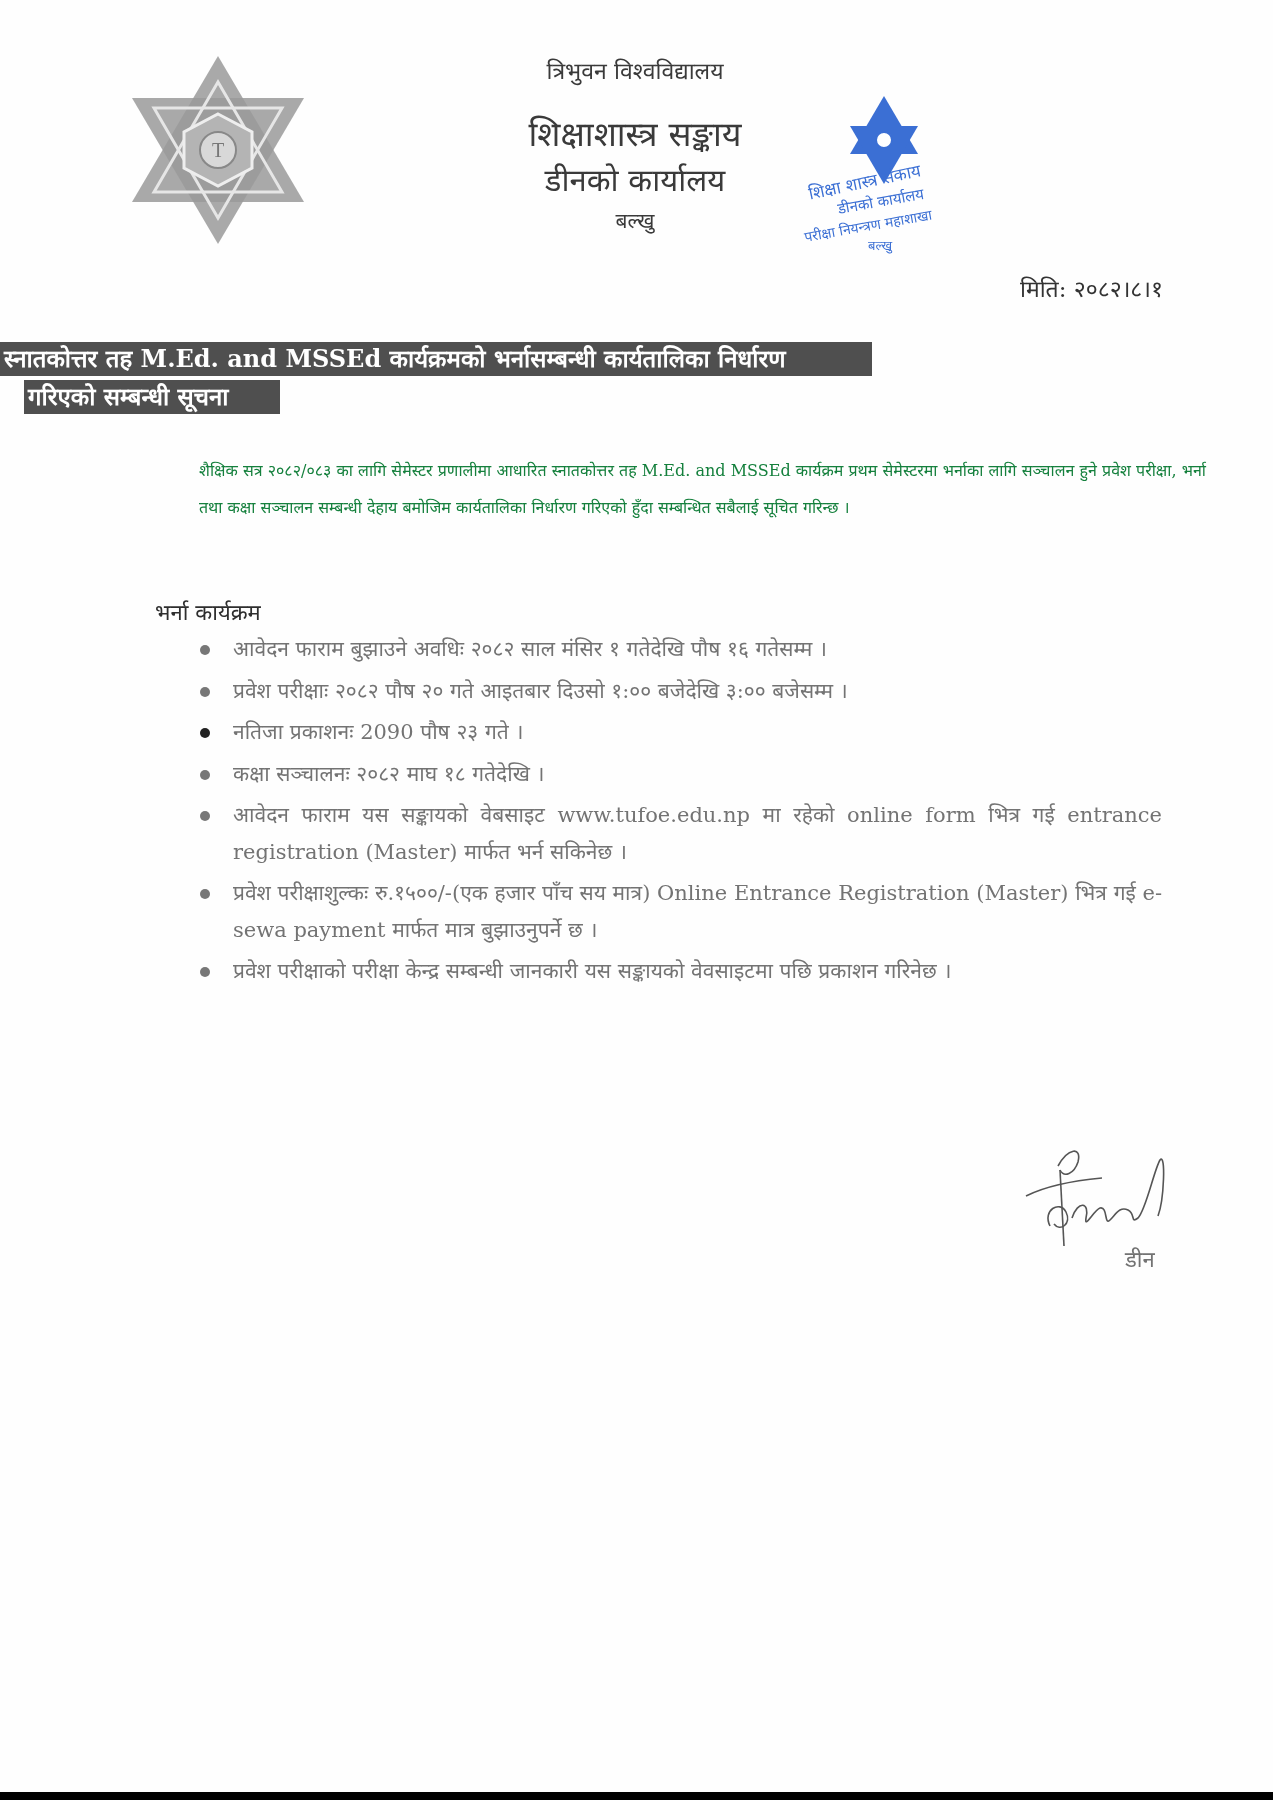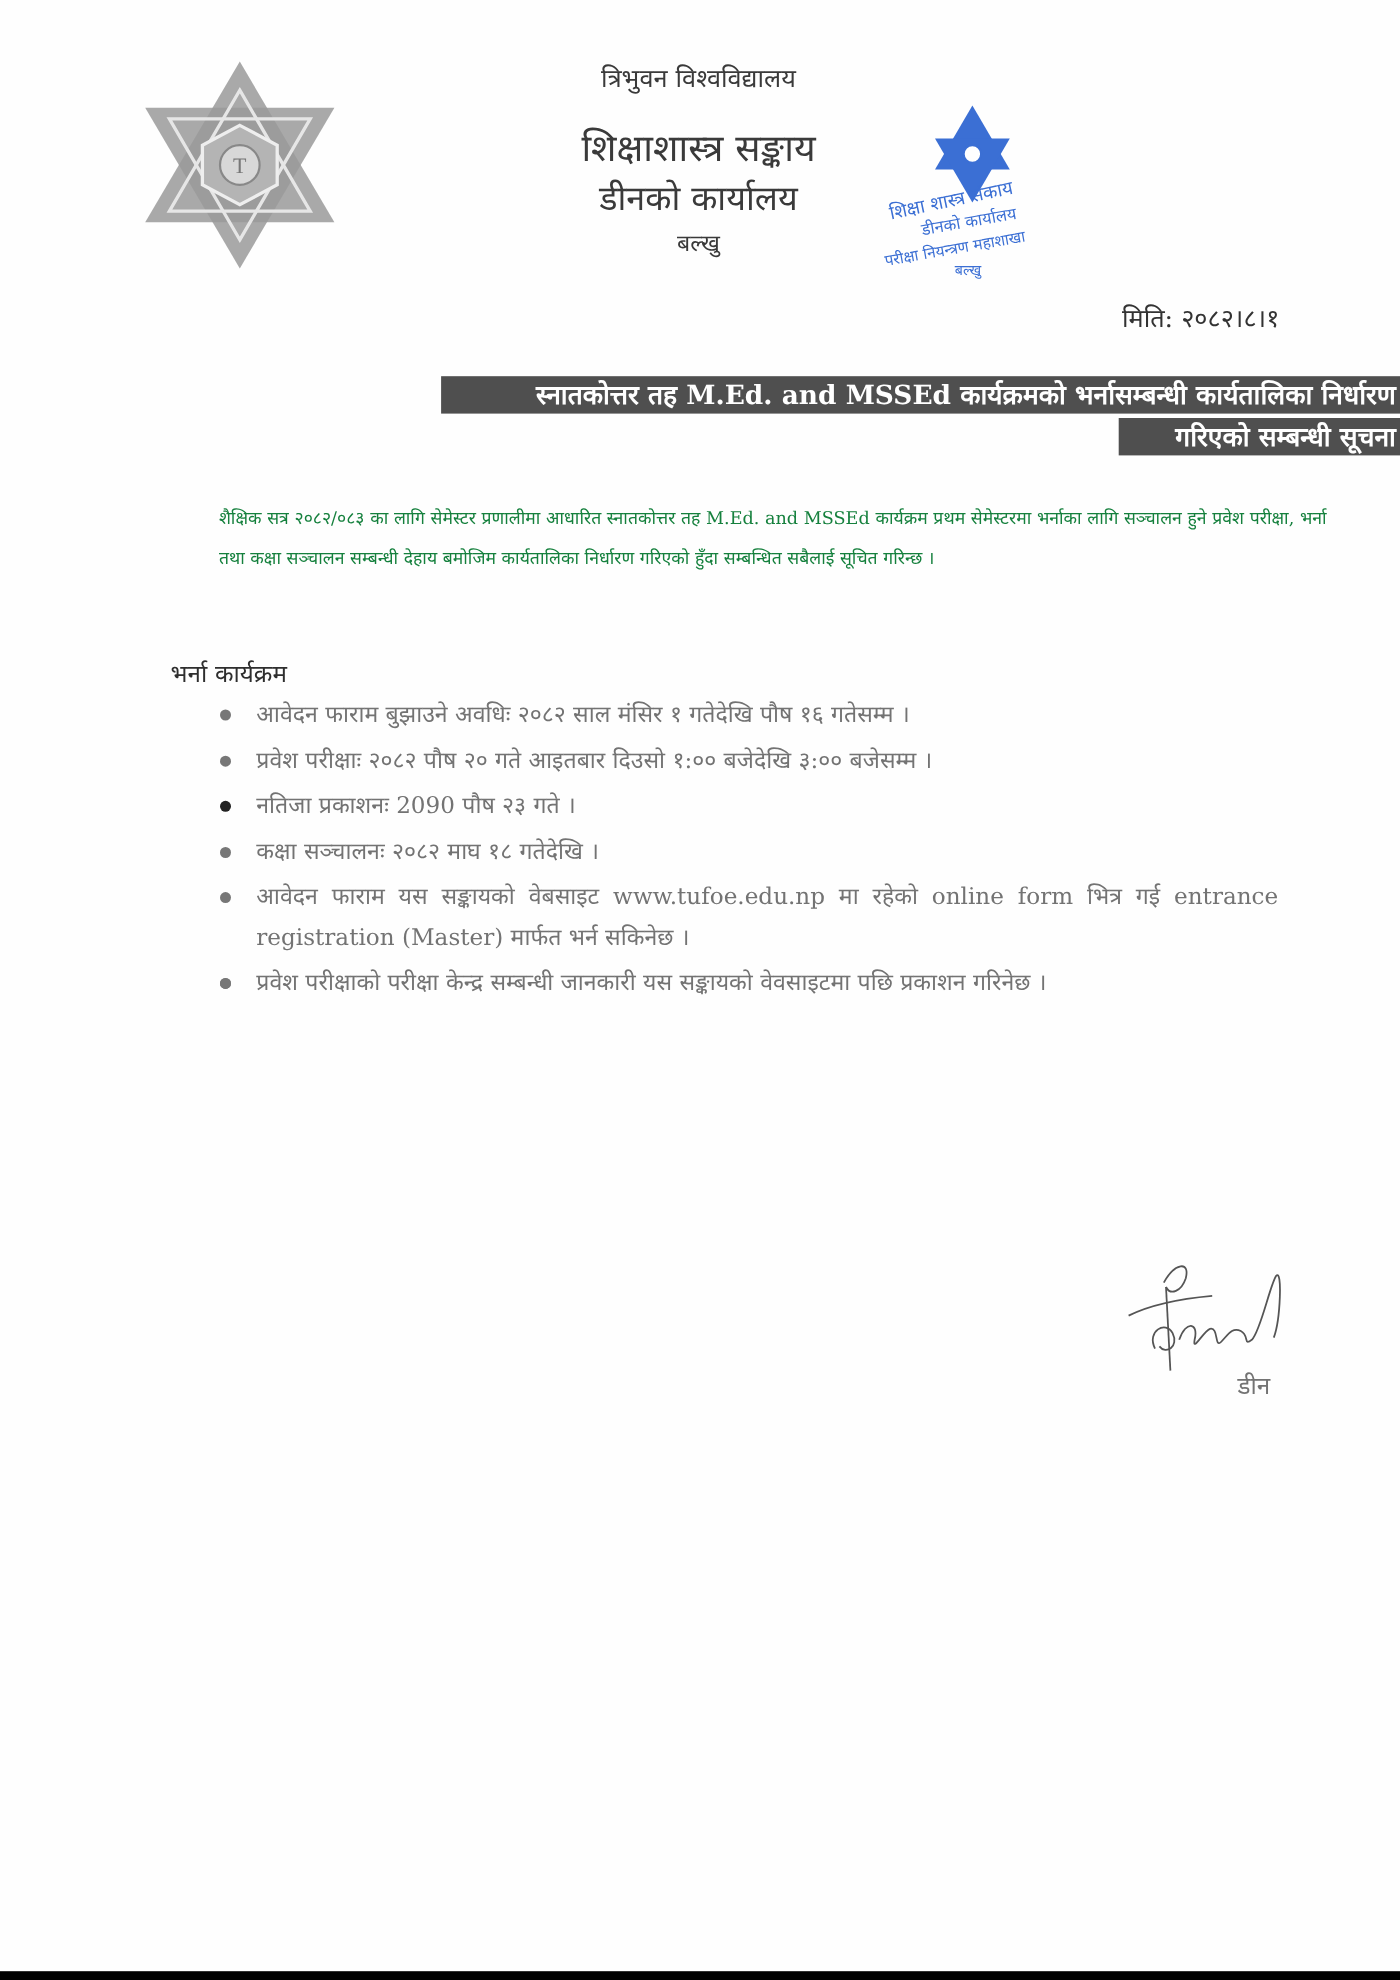--- a/index.html
+++ b/index.html
@@ -10,21 +10,21 @@
     }
     .abs { position: absolute; }
     .logo-left { left: 122px; top: 52px; width: 192px; height: 196px; }
     .logo-right { left: 800px; top: 92px; width: 180px; height: 180px; }
     .hdr { left: 470px; width: 330px; text-align: center; color: #3a3a3a; }
     .hdr-1 { top: 54px; font-size: 23px; }
     .hdr-2 { top: 110px; font-size: 34px; }
     .hdr-3 { top: 158px; font-size: 31px; }
     .hdr-4 { top: 206px; font-size: 21px; }
     .date { right: 110px; top: 272px; font-size: 23px; color: #333; }
-    .title-wrap { left: 0; width: 1273px; top: 342px; text-align: right; }
+    .title-wrap { left: 0; width: 1273px; top: 342px; text-align: left; }
     .title-line {
       display: inline-block; background: #4f4f4f; color: #fff;
       font-size: 24px; line-height: 34px; padding: 0 4px; font-weight: bold;
       white-space: nowrap;
     }
     .title-line.l1 { width: 864px; }
     .title-line.l2 { width: 248px; }
     .intro {
       left: 155px; top: 452px; width: 1007px; font-size: 16px; line-height: 37px;
       text-align: justify; color: #15803d; margin-left: 44px;
@@ -75,34 +75,34 @@
       <text x="4" y="136" font-size="14" transform="rotate(-10 84 136)">परीक्षा नियन्त्रण महाशाखा</text>
       <text x="68" y="158" font-size="13">बल्खु</text>
     </g>
   </svg>
 </div>
 
 <div class="abs date">मिति: २०८२।८।१</div>
 
 <div class="abs title-wrap">
   <div><span class="title-line l1">स्नातकोत्तर तह M.Ed. and MSSEd कार्यक्रमको भर्नासम्बन्धी कार्यतालिका निर्धारण</span></div>
-  <div style="margin-top:4px;"><span class="title-line l2">गरिएको सम्बन्धी सूचना</span></div>
+  <div style="margin-top:4px;margin-left:24px;"><span class="title-line l2">गरिएको सम्बन्धी सूचना</span></div>
 </div>
 
 <div class="abs intro">शैक्षिक सत्र २०८२/०८३ का लागि सेमेस्टर प्रणालीमा आधारित स्नातकोत्तर तह M.Ed. and MSSEd कार्यक्रम प्रथम सेमेस्टरमा भर्नाका लागि सञ्चालन हुने प्रवेश परीक्षा, भर्ना तथा कक्षा सञ्चालन सम्बन्धी देहाय बमोजिम कार्यतालिका निर्धारण गरिएको हुँदा सम्बन्धित सबैलाई सूचित गरिन्छ ।</div>
 
 <div class="abs section-h">भर्ना कार्यक्रम</div>
 
 <ul class="abs list">
   <li><span class="dot"></span><span>आवेदन फाराम बुझाउने अवधिः २०८२ साल मंसिर १ गतेदेखि पौष १६ गतेसम्म ।</span></li>
   <li><span class="dot"></span><span>प्रवेश परीक्षाः २०८२ पौष २० गते आइतबार दिउसो १:०० बजेदेखि ३:०० बजेसम्म ।</span></li>
   <li class="dark"><span class="dot"></span><span>नतिजा प्रकाशनः 2090 पौष २३ गते ।</span></li>
   <li><span class="dot"></span><span>कक्षा सञ्चालनः २०८२ माघ १८ गतेदेखि ।</span></li>
   <li><span class="dot"></span><span>आवेदन फाराम यस सङ्कायको वेबसाइट www.tufoe.edu.np मा रहेको online form भित्र गई entrance registration (Master) मार्फत भर्न सकिनेछ ।</span></li>
-  <li><span class="dot"></span></li>
+  <li><span class="dot"></span><span>प्रवेश परीक्षाशुल्कः रु.१५००/-(एक हजार पाँच सय मात्र) Online Entrance Registration (Master) भित्र गई e-sewa payment मार्फत मात्र बुझाउनुपर्ने छ ।</span></li>
   <li><span class="dot"></span><span>प्रवेश परीक्षाको परीक्षा केन्द्र सम्बन्धी जानकारी यस सङ्कायको वेवसाइटमा पछि प्रकाशन गरिनेछ ।</span></li>
 </ul>
 
 <div class="abs sig">
   <svg width="160" height="110" viewBox="0 0 160 110">
     <path d="M6,56 C30,44 60,40 82,38" stroke="#555" stroke-width="1.6" fill="none"></path>
     <path d="M38,26 C48,8 62,6 58,22 C54,34 44,38 40,30" stroke="#555" stroke-width="1.6" fill="none"></path>
     <path d="M40,30 L44,106" stroke="#555" stroke-width="1.6" fill="none"></path>
     <path d="M30,86 C22,70 40,60 46,72 C52,84 40,92 34,84" stroke="#555" stroke-width="1.6" fill="none"></path>
     <path d="M52,78 C58,60 70,62 66,78 C64,90 74,70 80,68 C88,66 84,86 90,80 C96,74 100,66 108,70 C116,74 110,84 118,78 C126,70 134,30 140,20 C146,12 144,60 138,76" stroke="#555" stroke-width="1.6" fill="none"></path>

